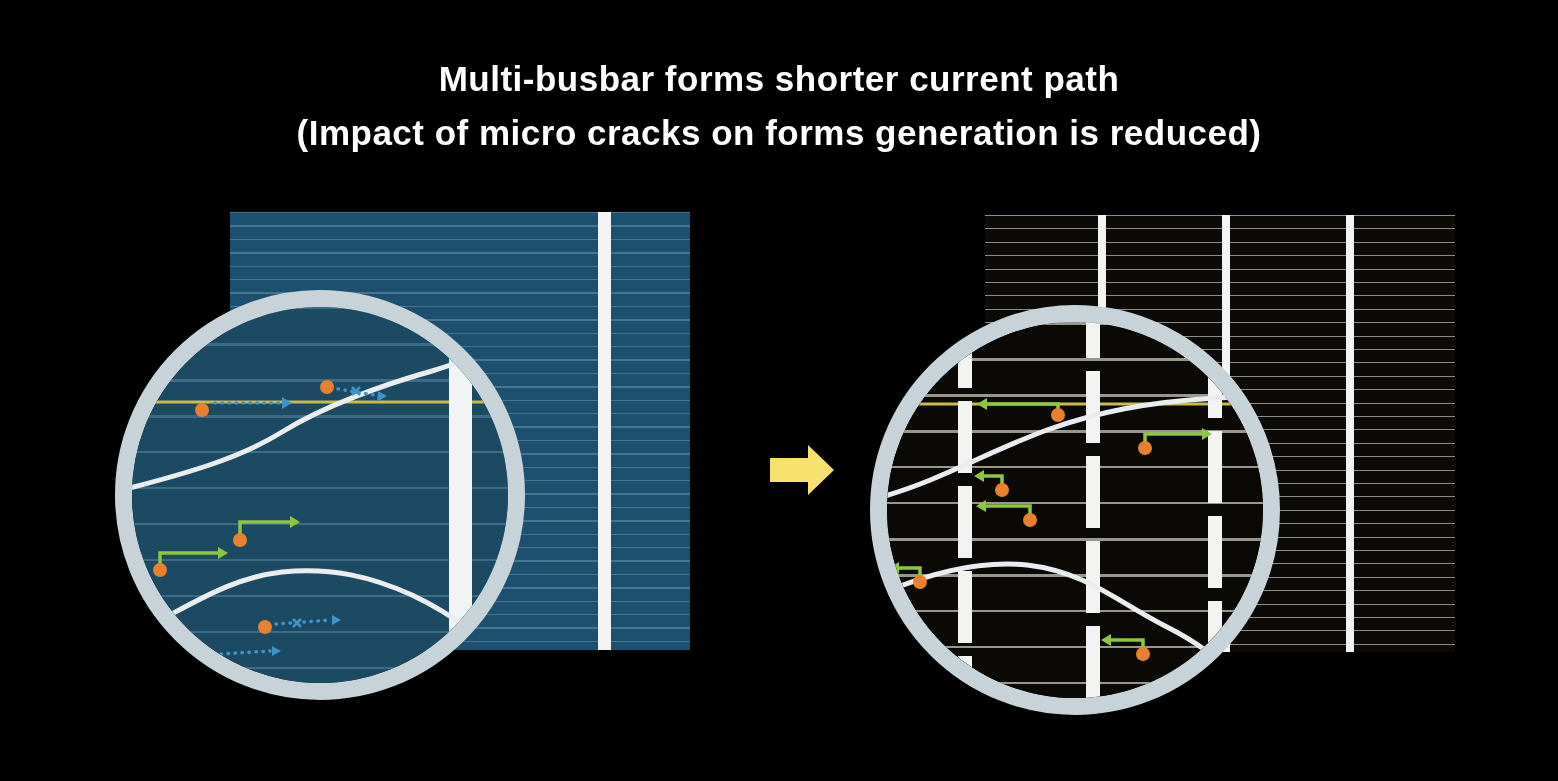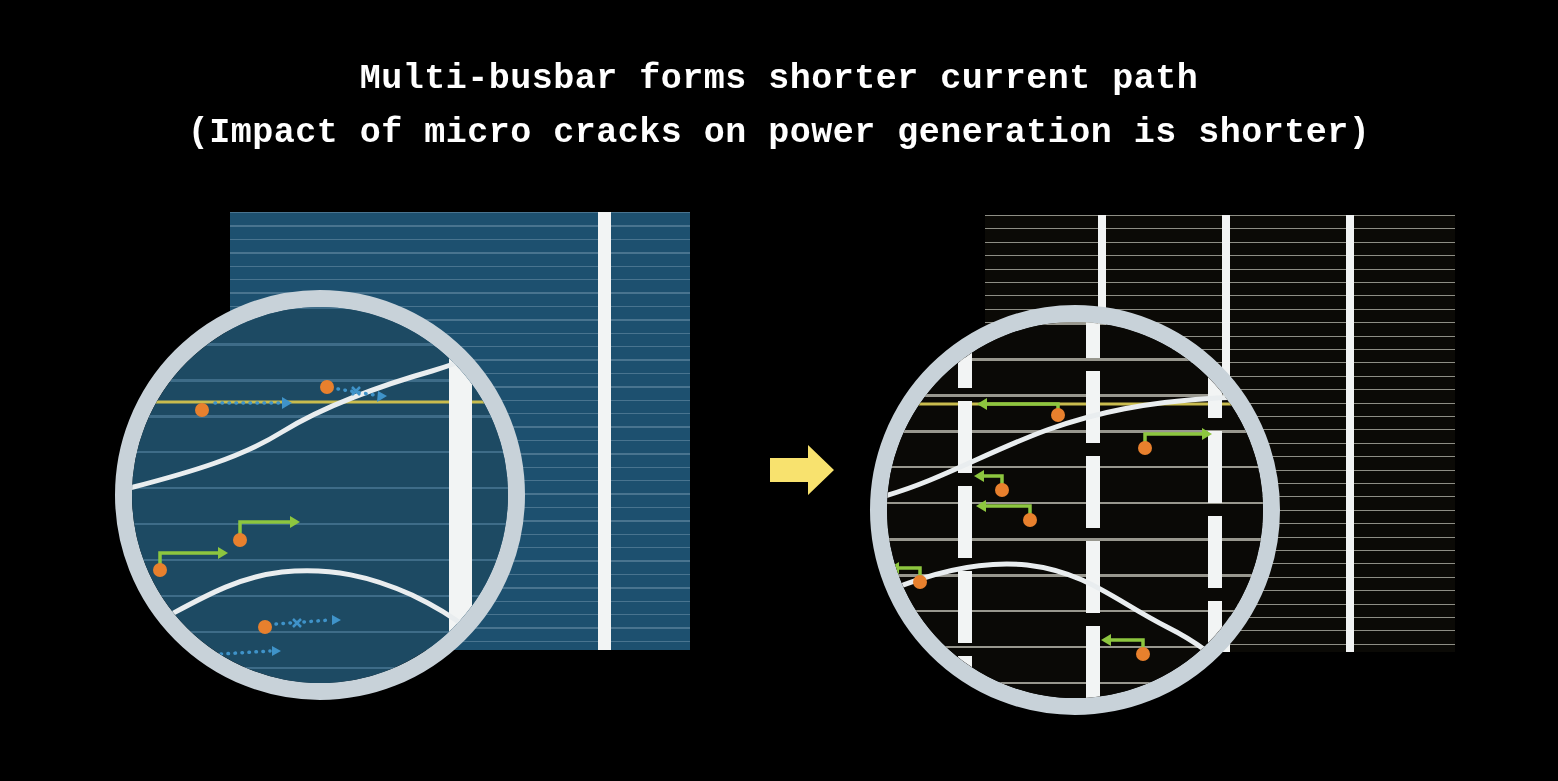--- a/index.html
+++ b/index.html
@@ -2,21 +2,21 @@
 <html style="--background: #000000; --title-text: #ffffff; --cell-blue: #1d506f; --cell-blue-line: #49748f; --magnifier-blue: #1d4a63; --magnifier-blue-line: #3e6c88; --cell-black: #0b0a06; --cell-black-line: #8e8e85; --magnifier-black: #0a0906; --magnifier-black-line: #98978e; --ring: #c8d2d9; --busbar: #f2f4f4; --yellow-line: #c9bc4e; --arrow-yellow: #f8e26e; --orange: #e8802d; --blue-arrow: #3f93c9; --green-arrow: #8dc63f; --crack: #e9edef;"><head>
 <meta charset="utf-8">
 <style>
   body { margin: 0; background: #000; }
   .stage {
     position: relative;
     width: 1558px;
     height: 742px;
     background: var(--background, #000);
     overflow: hidden;
-    font-family: Liberation Mono, monospace;
+    font-family: Liberation Sans, sans-serif;
   }
   .title {
     position: absolute;
     left: 0; right: 0; top: 52px;
     text-align: center;
     color: var(--title-text, #fff);
     font-weight: bold;
     font-size: 35px;
     line-height: 54px;
     letter-spacing: 0.5px;
@@ -86,21 +86,21 @@
   .head-green   { fill: var(--green-arrow); }
   .dot          { fill: var(--orange); }
 </style>
 </head>
 <body>
 
 <div class="stage">
 
   <div class="title">
     <div>Multi-busbar forms shorter current path</div>
-    <div>(Impact of micro cracks on power generation is shorter)</div>
+    <div>(Impact of micro cracks on forms generation is reduced)</div>
   </div>
 
   <div class="cell cell-left">
     <div class="busbar bb1"></div>
   </div>
 
   <div class="magnifier magnifier-left">
     <div class="mag-inner mag-inner-left">
       <svg width="376" height="376" viewBox="0 0 376 376">
         <line class="yellow-line" x1="-5" y1="95" x2="381" y2="95"></line>

